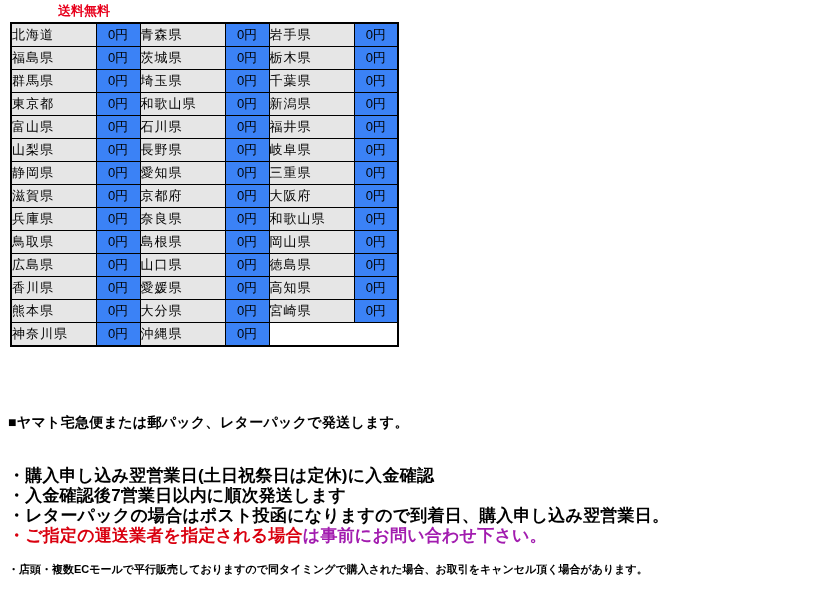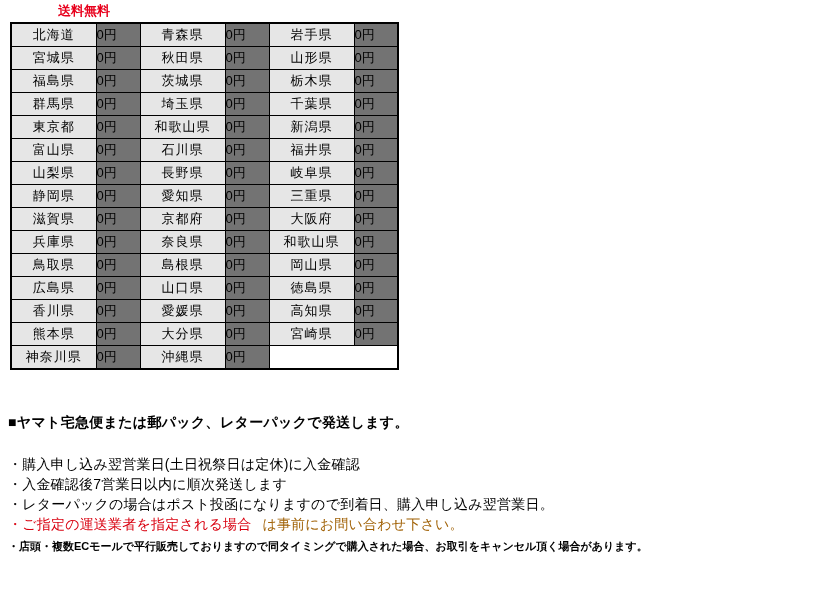--- a/index.html
+++ b/index.html
@@ -44,96 +44,86 @@
   table.fee-table td {
     border: 1px solid #000000;
     height: 22px;
     font-size: 13px;
     padding: 0;
     line-height: 22px;
     box-sizing: border-box;
   }
   td.pref {
     width: 85px;
-    text-align: center;
     background: #e6e6e6;
     letter-spacing: 1px;
   }
   td.fee {
     width: 44px;
-    text-align: left;
-    background: #737373;
+    text-align: center;
+    background: #3b82f6;
   }
   td.empty {
     background: #ffffff;
     border: 1px solid #000000;
   }
   td.empty.none {
     border: none;
     background: #ffffff;
   }
   .notes {
     position: absolute;
     left: 8px;
     top: 412px;
     width: 806px;
   }
   .note-heading {
     font-size: 14px;
     font-weight: bold;
     line-height: 20px;
-    margin-bottom: 22px;
+    margin-bottom: 34px;
     letter-spacing: 0.3px;
   }
   .bullet {
-    font-size: 14px;
-    font-weight: normal;
+    font-size: 17px;
+    font-weight: bold;
     line-height: 20px;
     letter-spacing: 0.2px;
     white-space: nowrap;
   }
   .bullet.red {
     color: #d9000f;
   }
   .bullet.red .black-part {
-    color: #a16207;
-    margin-left: 11px;
+    color: #a21caf;
   }
   .fineprint {
     font-size: 11px;
     font-weight: bold;
     line-height: 18px;
-    margin-top: 3px;
+    margin-top: 14px;
     letter-spacing: 0px;
     white-space: nowrap;
   }
 </style>
 </head>
 <body>
 
 <div class="page">
 
   <div class="free-shipping">送料無料</div>
 
   <table class="fee-table">
     <tbody>
       <tr>
         <td class="pref">北海道</td>
         <td class="fee">0円</td>
         <td class="pref">青森県</td>
         <td class="fee">0円</td>
         <td class="pref">岩手県</td>
-        <td class="fee">0円</td>
-      </tr>
-      <tr>
-        <td class="pref">宮城県</td>
-        <td class="fee">0円</td>
-        <td class="pref">秋田県</td>
-        <td class="fee">0円</td>
-        <td class="pref">山形県</td>
         <td class="fee">0円</td>
       </tr>
       <tr>
         <td class="pref">福島県</td>
         <td class="fee">0円</td>
         <td class="pref">茨城県</td>
         <td class="fee">0円</td>
         <td class="pref">栃木県</td>
         <td class="fee">0円</td>
       </tr>

